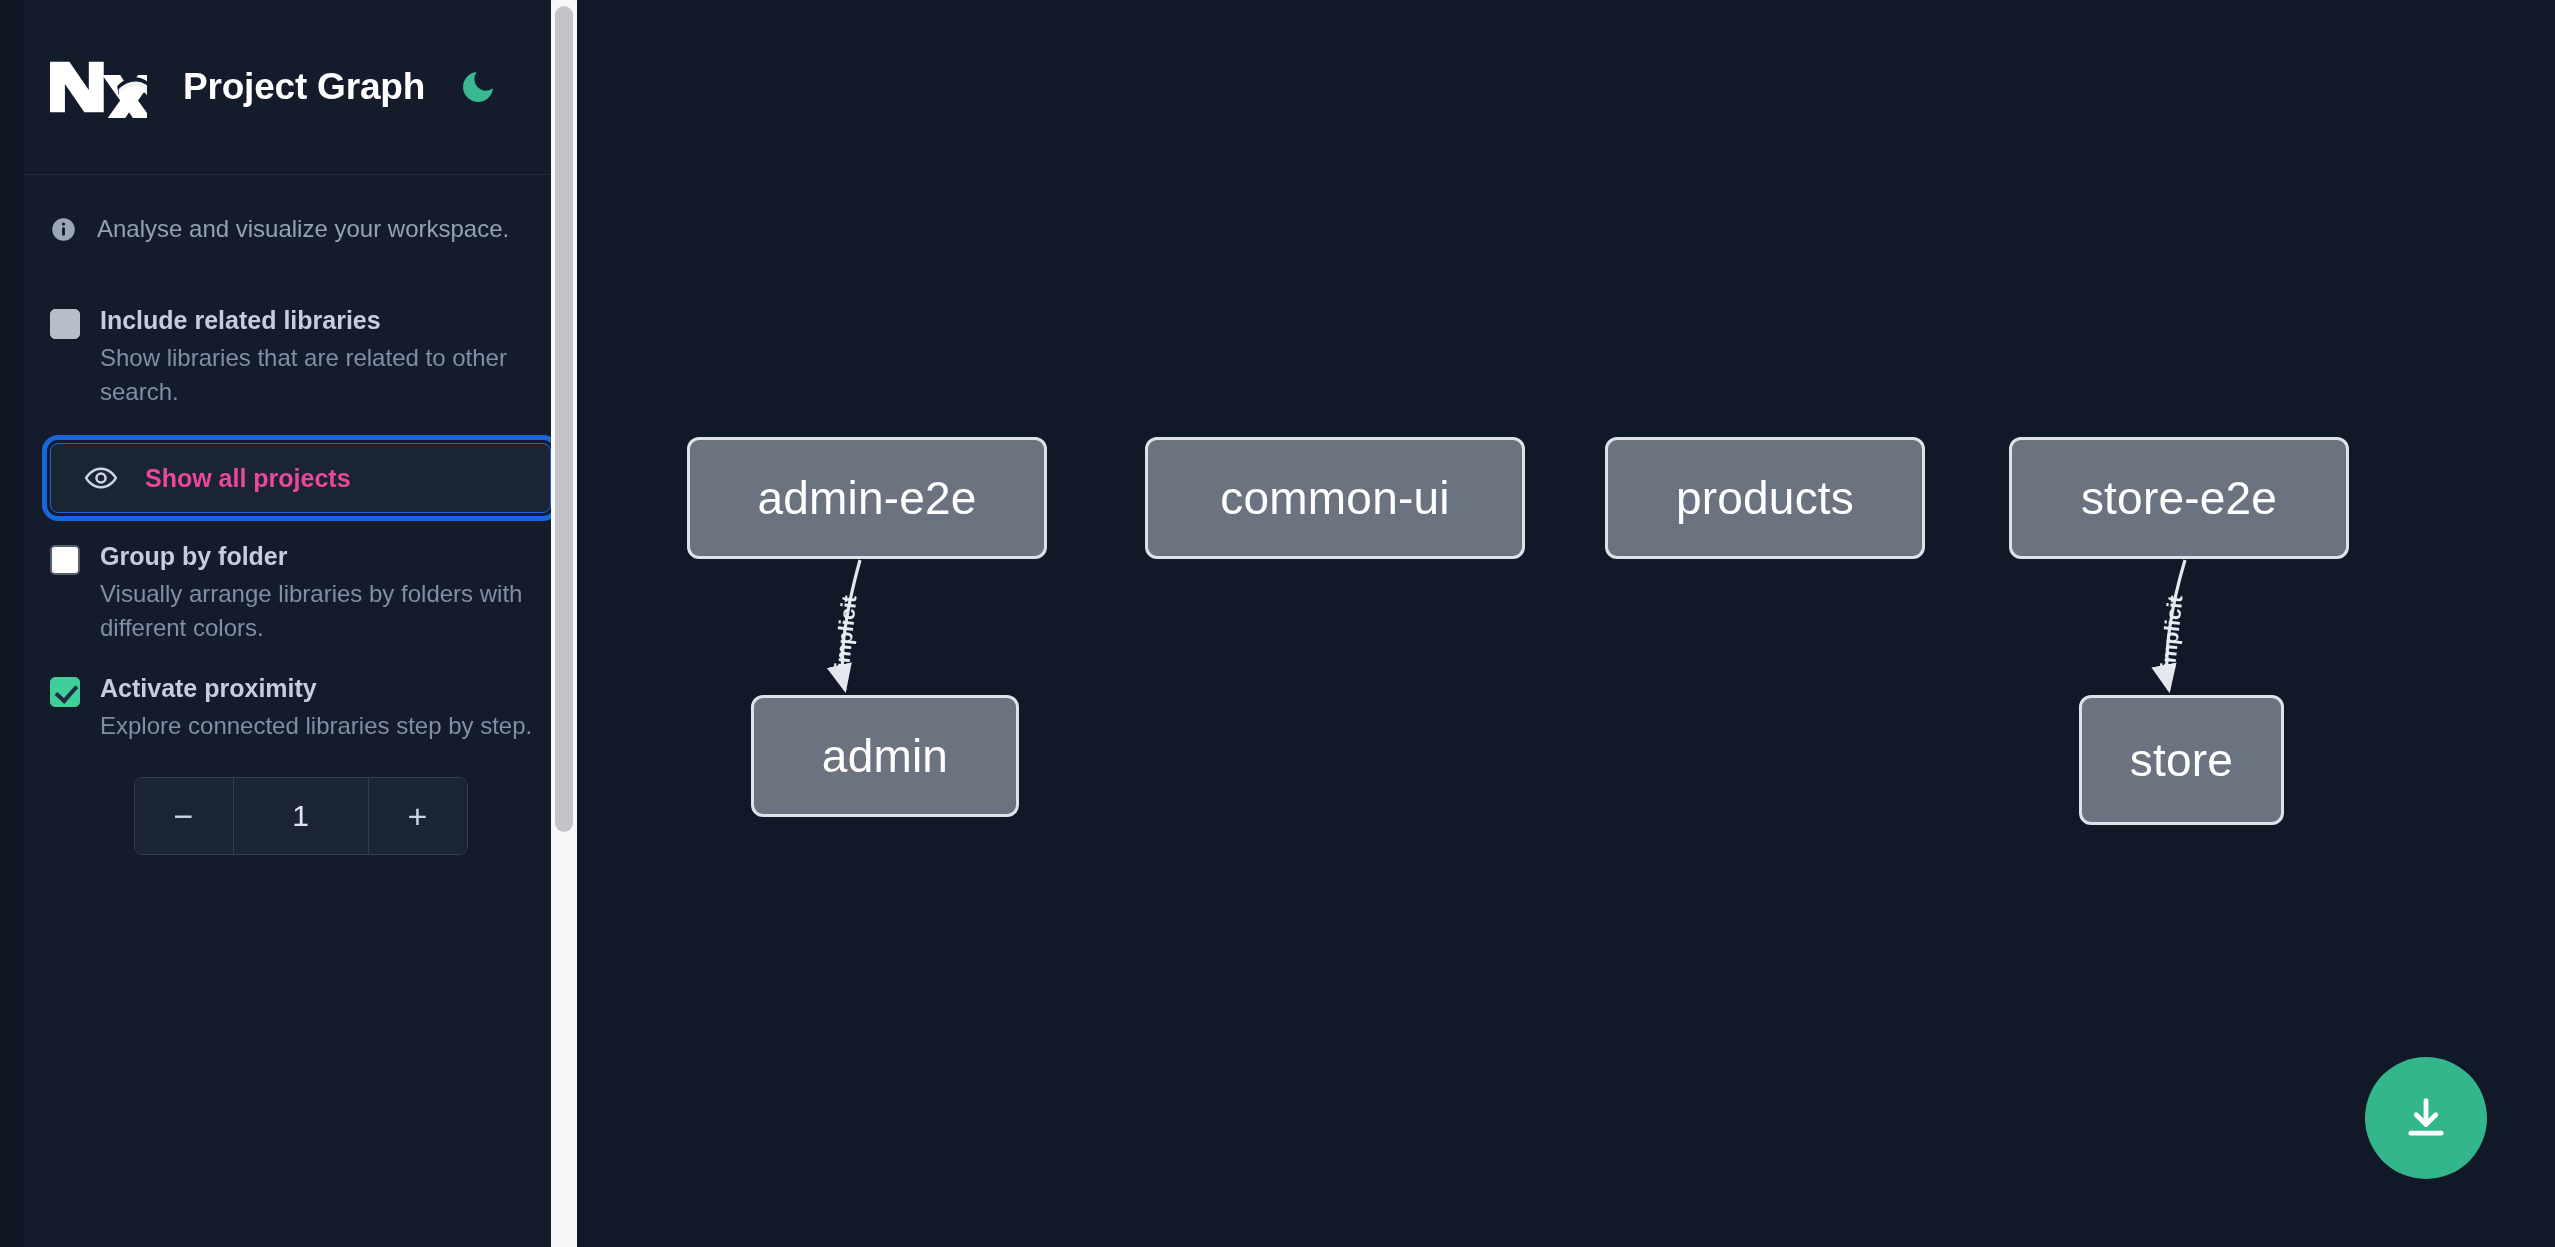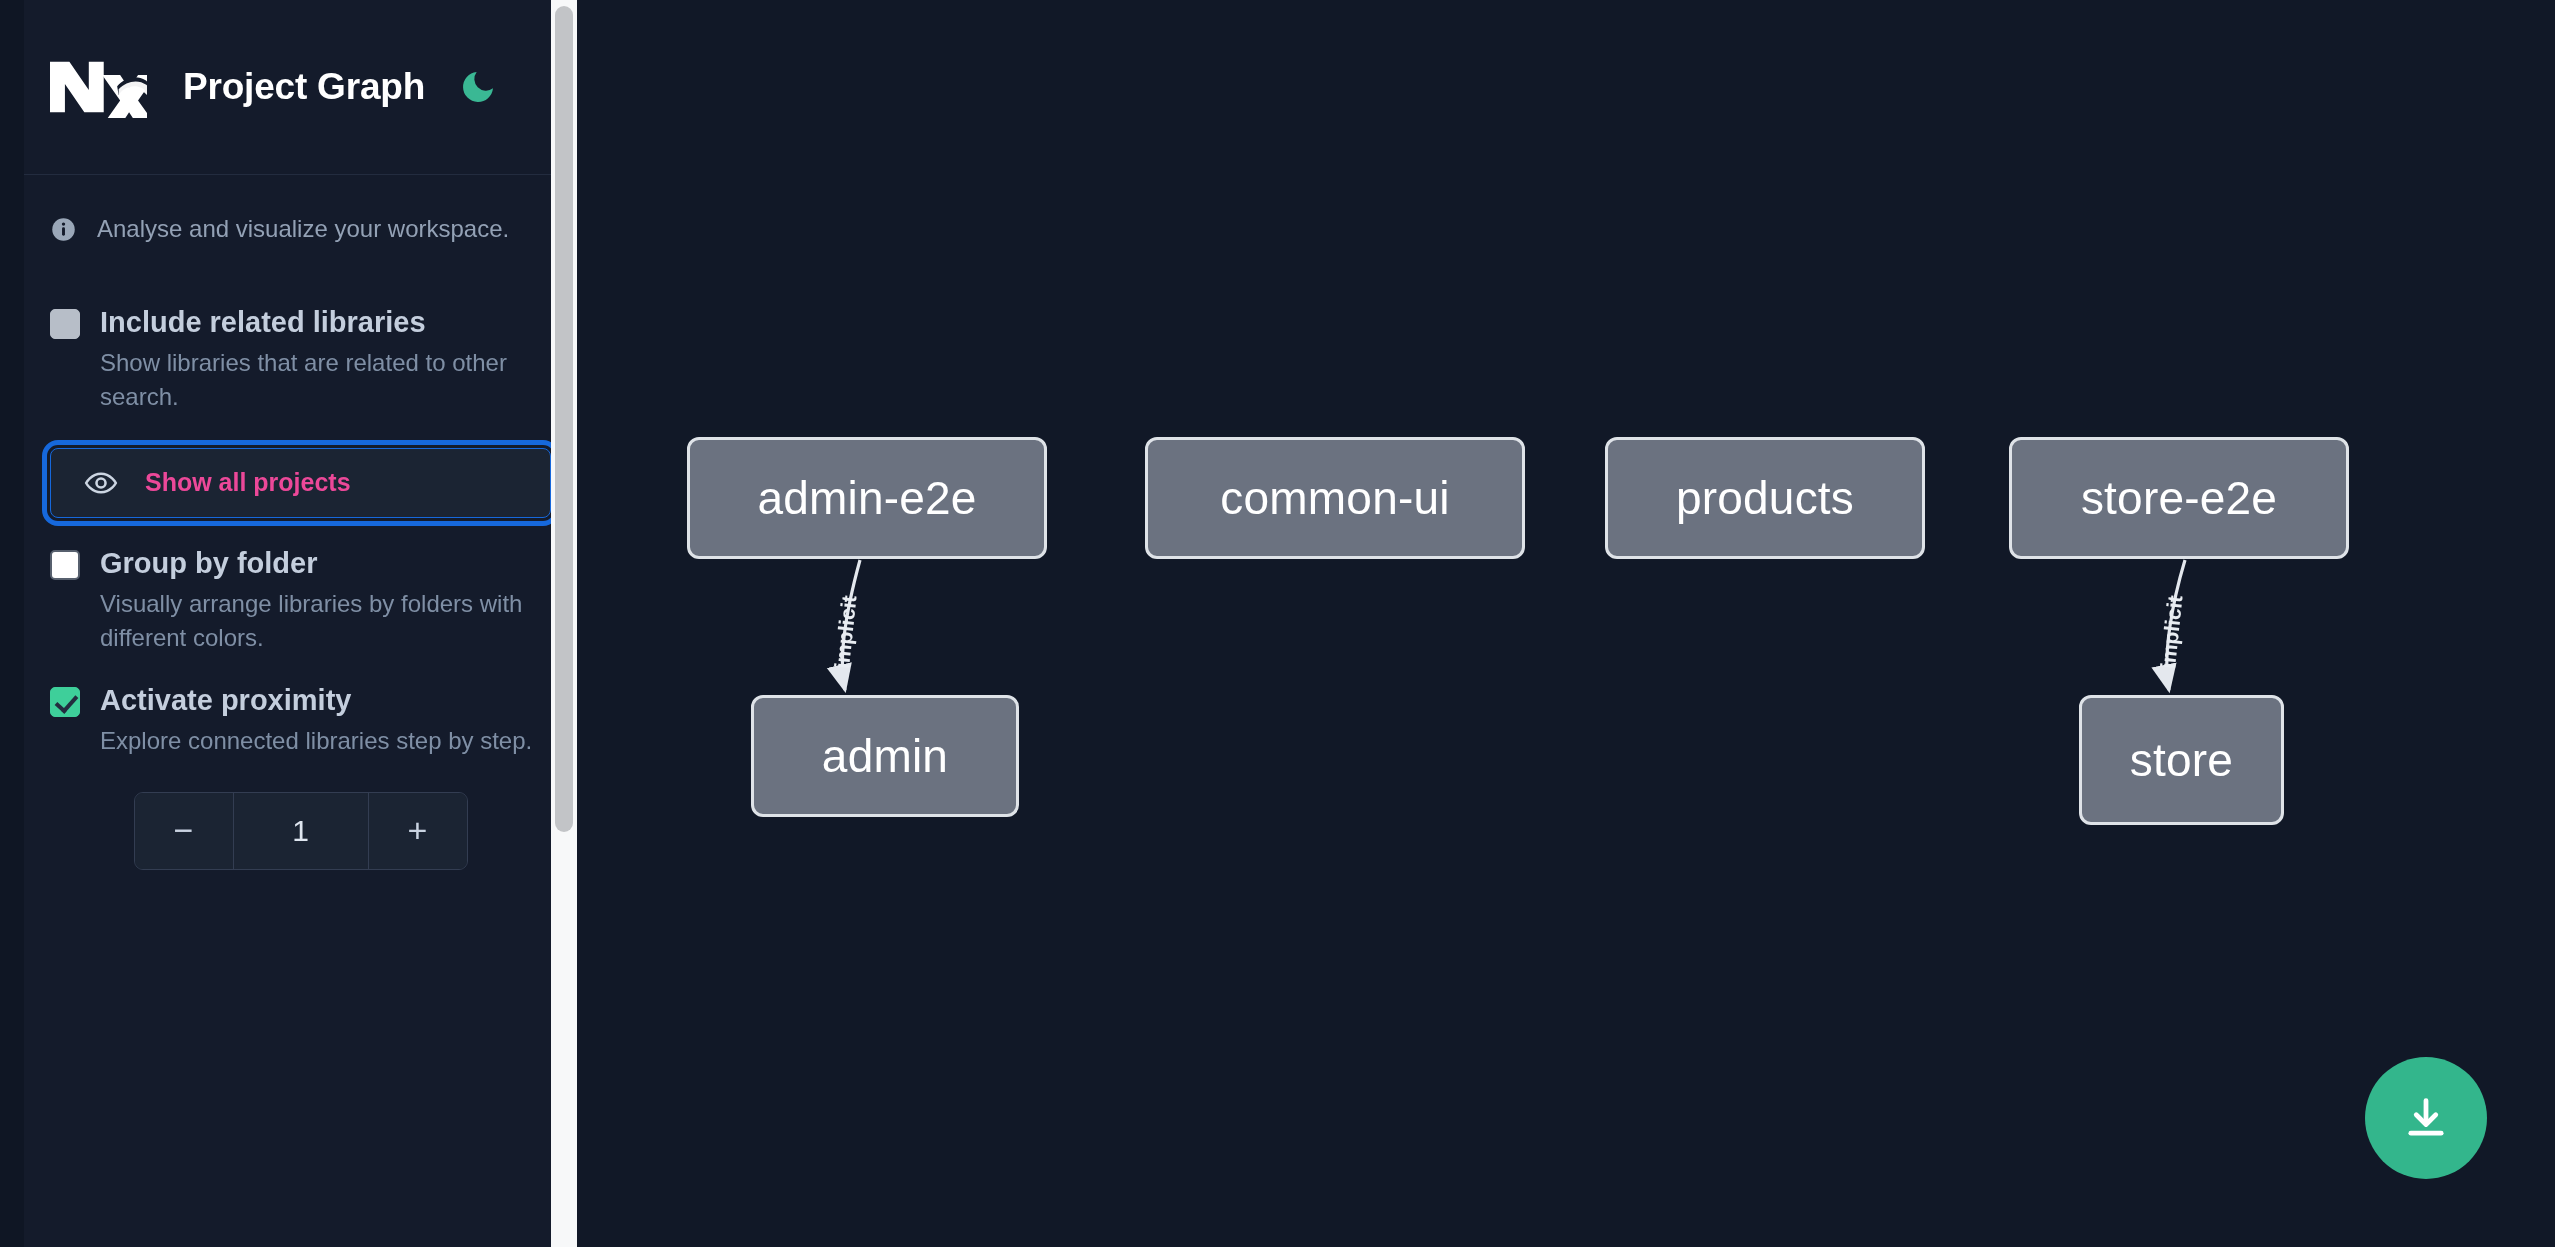--- a/index.html
+++ b/index.html
@@ -138,21 +138,21 @@
     position: absolute;
     left: 9px; top: 3px;
     width: 9px; height: 17px;
     border: solid #232c3f;
     border-width: 0 4.5px 4.5px 0;
     transform: rotate(42deg);
   }
 
   .opt-texts { flex: 1 1 auto; min-width: 0; }
   .opt-label {
-    font-size: 29px;
+    font-size: 25px;
     font-weight: 700;
     color: #c4cedd;
     line-height: 1.2;
   }
   .opt-desc {
     font-size: 24px;
     color: #7f8fa5;
     line-height: 1.42;
     margin-top: 6px;
     max-width: 440px;

